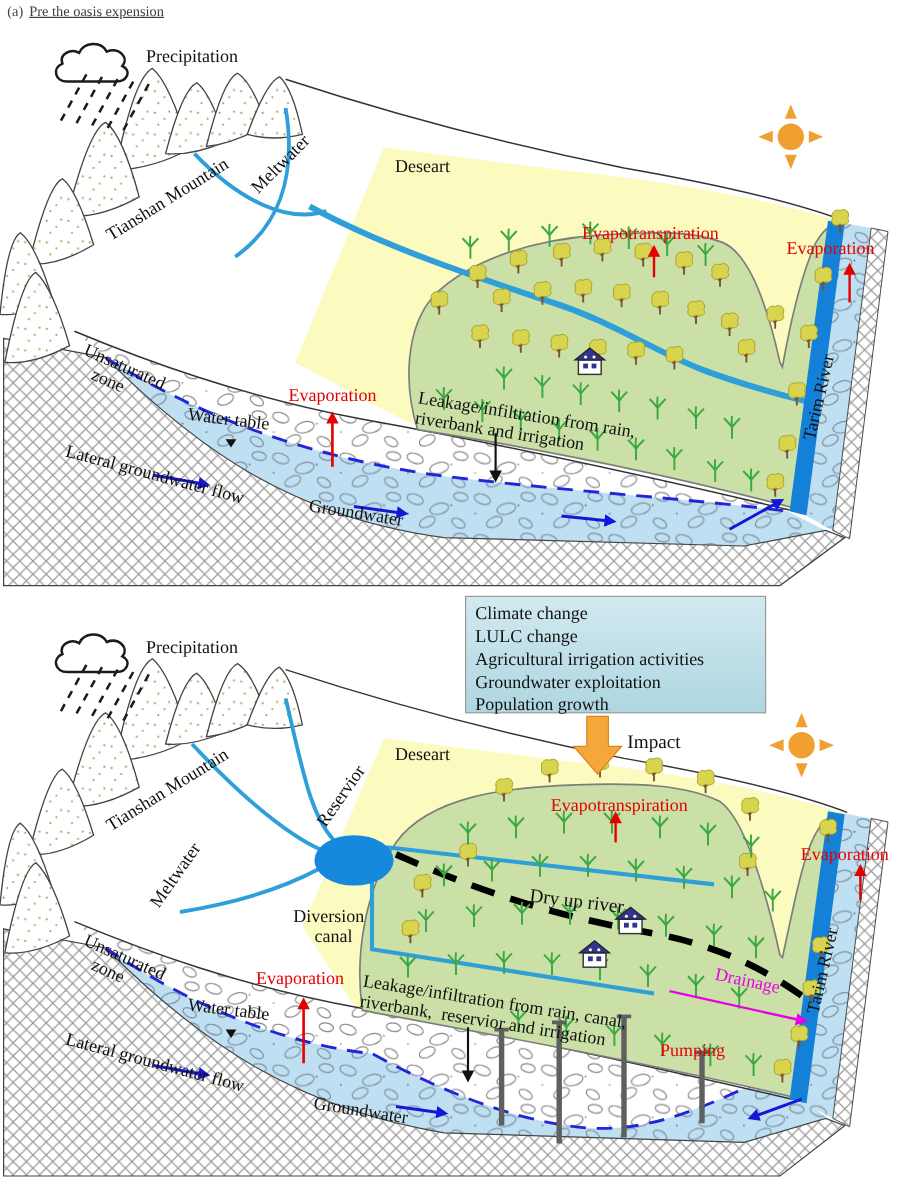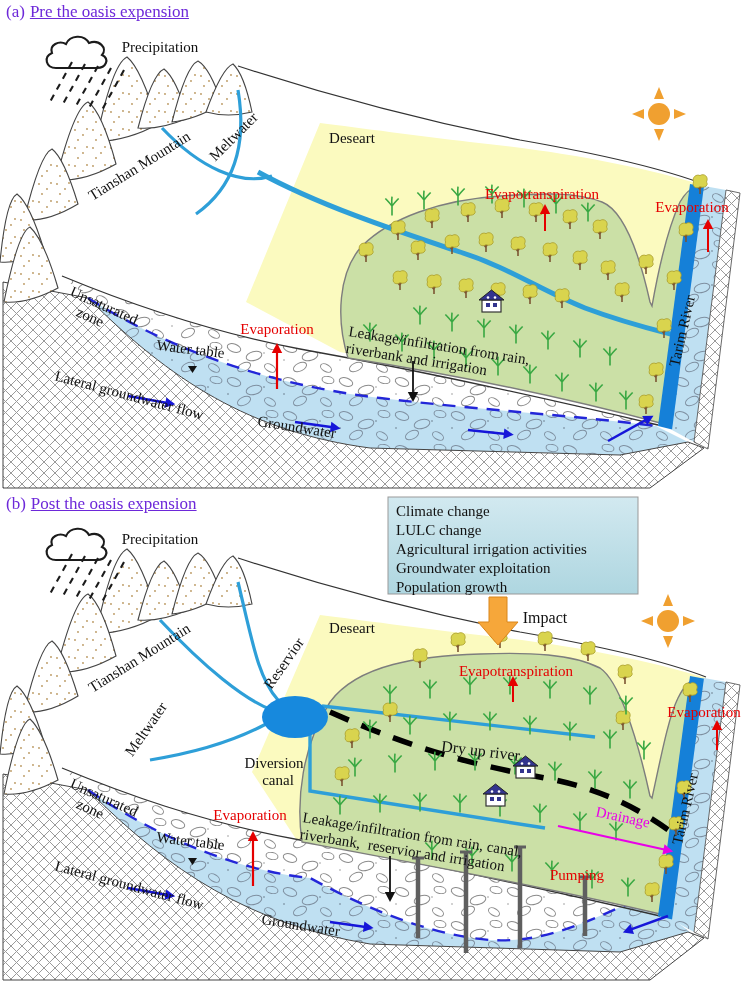--- a/index.html
+++ b/index.html
@@ -1,19 +1,19 @@
 <!DOCTYPE html>
 <html><head>
 <meta charset="utf-8">
 <style>
   html,body{margin:0;padding:0;background:#fff}
   .fig{position:relative;width:750px;height:983px;background:#fff;overflow:hidden;
        font-family:"Liberation Serif", serif;}
   .fig svg{position:absolute;left:0;top:0}
-  .title{position:absolute;font-size:17px;color:#6d28d9;white-space:nowrap}
+  .title{position:absolute;font-size:12px;color:#404040;white-space:nowrap}
   .title .pfx{margin-right:5px}
   .title .u{text-decoration:underline}
   text{font-family:"Liberation Serif", serif;font-size:15px;fill:#111}
   text.red{fill:#e50000}
   text.mag{fill:#e800e8}
   text.big{font-size:16px}
 </style>
 </head>
 <body>
 
@@ -407,16 +407,13 @@
     <path d="M188,858 l9,0 l-4.5,7 Z" fill="#111"></path>
     <text transform="rotate(15 128 890)" x="128" y="890" text-anchor="middle">Lateral groundwater flow</text>
     <text transform="rotate(9 300 930)" x="300" y="930" text-anchor="middle">Groundwater</text>
     <text transform="rotate(-77 690 810)" x="690" y="810" text-anchor="middle">Tarim River</text>
   </g>
 </svg>
 
 <div class="title" style="left:6px;top:2px">
   <span class="pfx">(a)</span><span class="u">Pre the oasis expension</span>
 </div>
-<div class="title" style="left:6px;top:494px">
-  <span class="pfx">(b)</span><span class="u">Post the oasis expension</span>
 </div>
-</div>
 
 </body></html>

